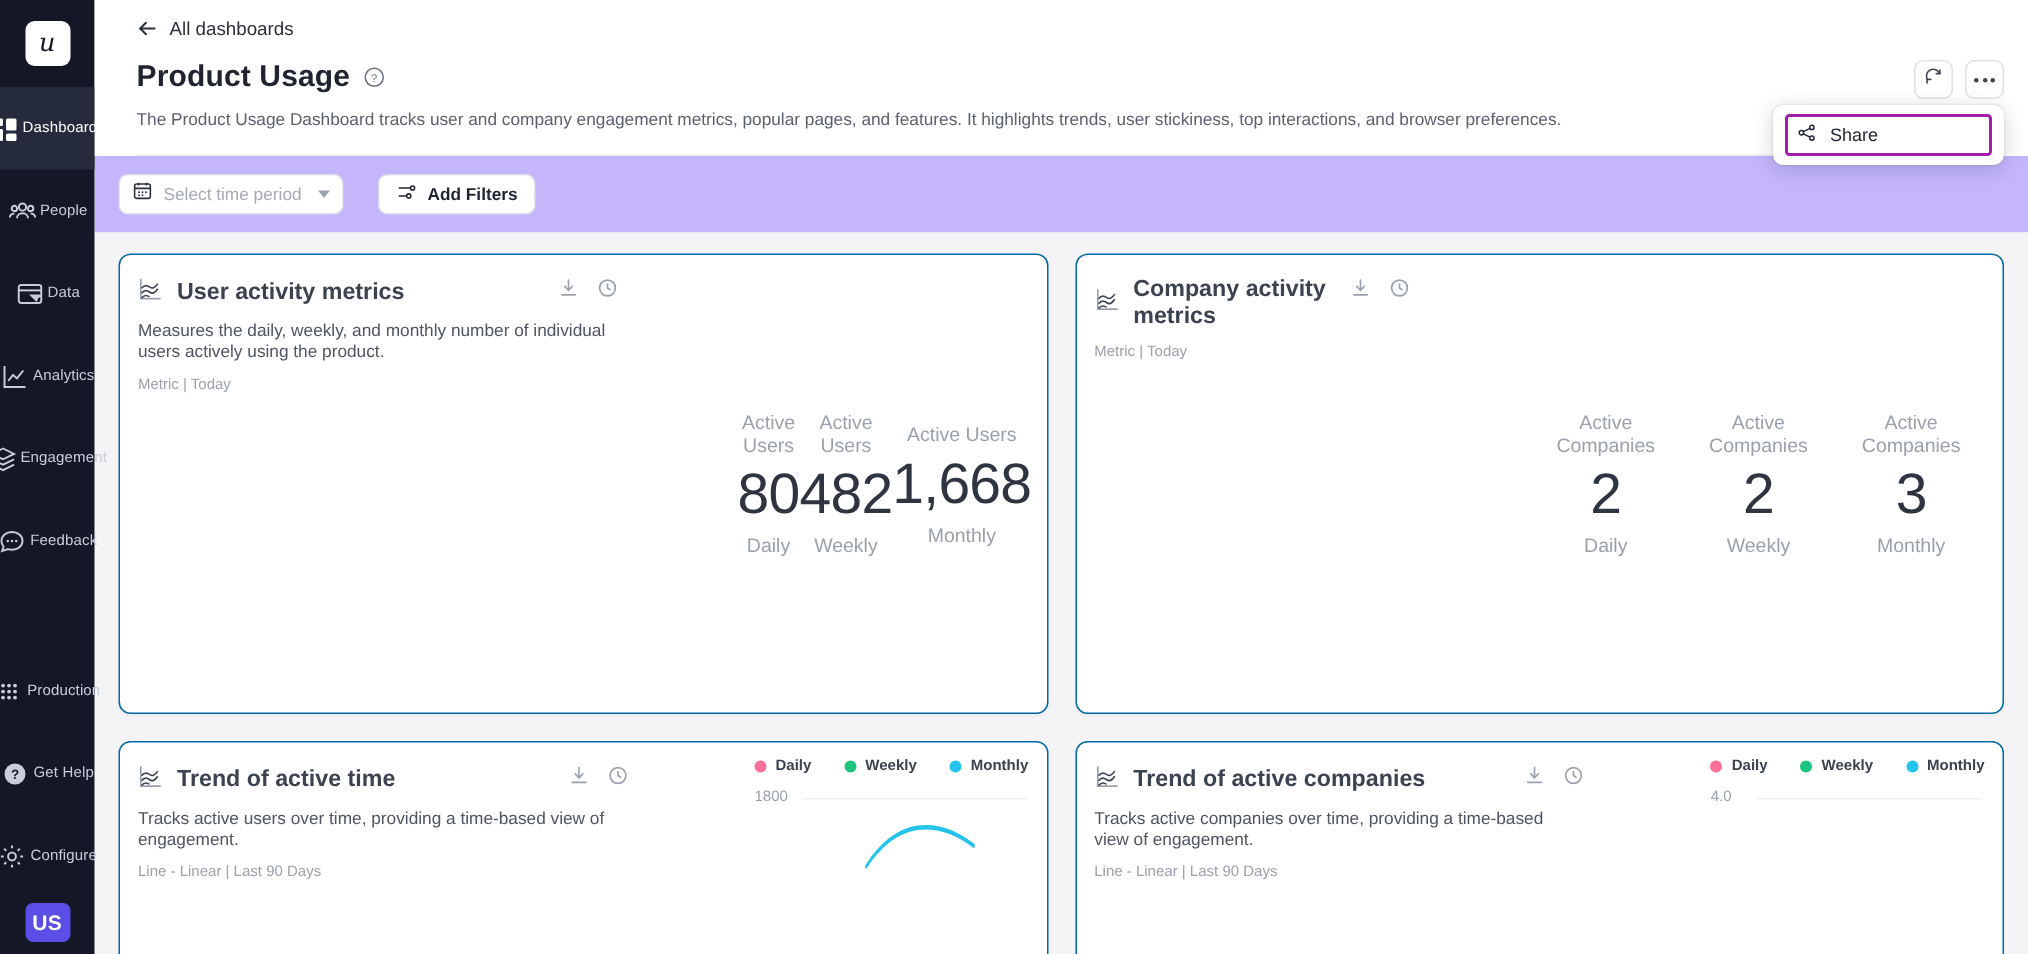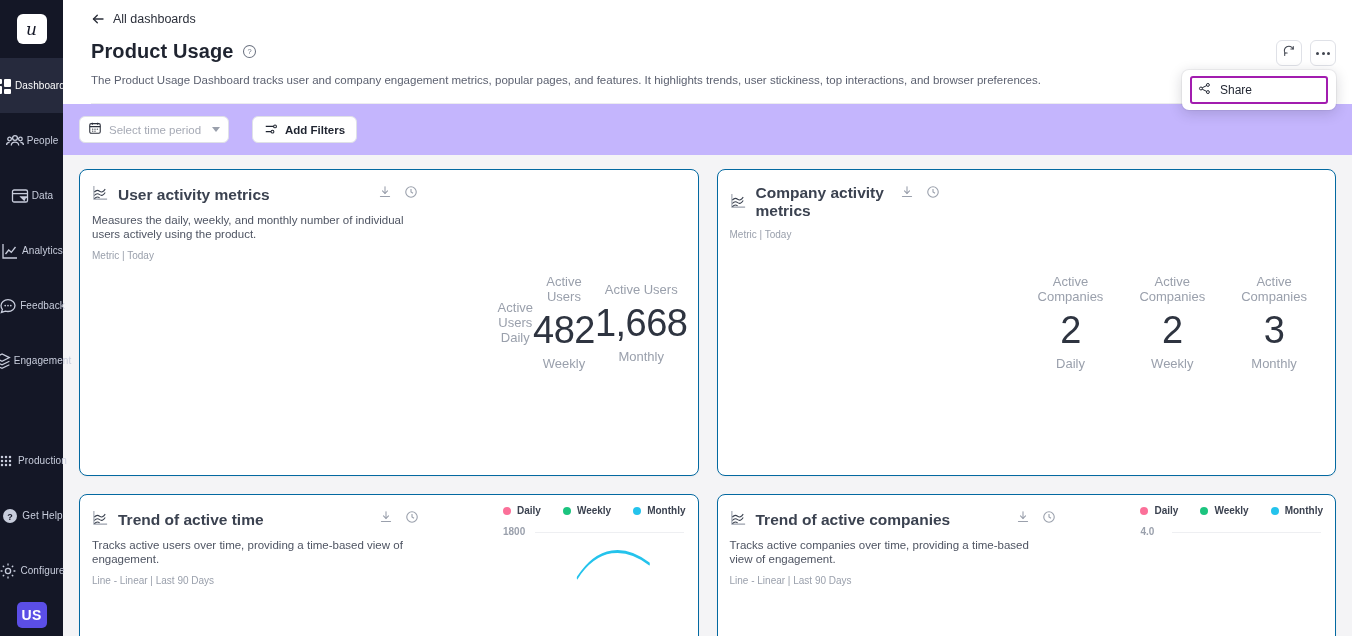--- a/index.html
+++ b/index.html
@@ -141,21 +141,21 @@
   .kpi-value { font-size: 38px; color: #2e3440; font-weight: 400;
                line-height: 52px; letter-spacing: -.5px; }
   .kpi-sub { font-size: 13px; color: #9aa0ac; }
 
   .legend { display: flex; align-items: center; gap: 22px; padding: 10px 12px 0 14px; }
   .legend-item { display: flex; align-items: center; gap: 6px; cursor: pointer; }
   .legend-dot { width: 8px; height: 8px; border-radius: 50%; display: block; }
   .legend-label { font-size: 10px; color: #3b4250; font-weight: 600; }
 
   .plot { position: relative; margin-top: 10px; height: 70px; }
-  .ytick { position: absolute; left: 14px; font-size: 10px; color: #9aa0ac; font-weight: bold; }
+  .ytick { position: absolute; left: 14px; font-size: 10px; color: #9aa0ac; }
   .gridline { position: absolute; left: 46px; right: 14px; height: 1px; background: #eeeff2; }
   .curve { position: absolute; left: 46px; right: 10px; top: 8px; height: 60px; }
 </style>
 </head>
 <body>
 
 <div id="app">
 
   <aside class="sidebar">
     <div class="logo-box">
@@ -206,39 +206,39 @@
           <svg viewBox="0 0 20 20" width="20" height="20" fill="none" stroke="#c8cddc" stroke-width="1.3">
               <path d="M3 3v14h14"></path>
               <path d="M5.5 13l3.2-4 2.6 2.3 4.2-5.3"></path>
             </svg>
         </span>
         <span class="lbl">Analytics</span>
       </div>
 
       <div class="nav-item">
         <span class="ico">
+          <svg viewBox="0 0 20 20" width="20" height="20" fill="none" stroke="#c8cddc" stroke-width="1.25">
+              <path d="M10 3L2.6 6.6 10 10.2l7.4-3.6z"></path>
+              <path d="M2.6 10.2L10 13.8l7.4-3.6"></path>
+              <path d="M2.6 13.8L10 17.4l7.4-3.6"></path>
+            </svg>
+        </span>
+        <span class="lbl">Engagement</span>
+      </div>
+
+      <div class="nav-item">
+        <span class="ico">
           <svg viewBox="0 0 20 20" width="20" height="20" fill="none" stroke="#c8cddc" stroke-width="1.3">
               <path d="M17 9.6c0 3.3-3.1 5.9-7 5.9-.9 0-1.8-.14-2.6-.4L3.4 16.4l1-3A5.5 5.5 0 013 9.6C3 6.3 6.1 3.7 10 3.7s7 2.6 7 5.9z"></path>
               <circle cx="7.2" cy="9.6" r=".85" fill="#c8cddc" stroke="none"></circle>
               <circle cx="10" cy="9.6" r=".85" fill="#c8cddc" stroke="none"></circle>
               <circle cx="12.8" cy="9.6" r=".85" fill="#c8cddc" stroke="none"></circle>
             </svg>
         </span>
         <span class="lbl">Feedback</span>
-      </div>
-
-      <div class="nav-item">
-        <span class="ico">
-          <svg viewBox="0 0 20 20" width="20" height="20" fill="none" stroke="#c8cddc" stroke-width="1.25">
-              <path d="M10 3L2.6 6.6 10 10.2l7.4-3.6z"></path>
-              <path d="M2.6 10.2L10 13.8l7.4-3.6"></path>
-              <path d="M2.6 13.8L10 17.4l7.4-3.6"></path>
-            </svg>
-        </span>
-        <span class="lbl">Engagement</span>
       </div>
     </nav>
 
     <div class="nav-bottom">
       <div class="nav-item">
         <span class="ico">
           <svg viewBox="0 0 20 20" width="20" height="20" fill="#c8cddc">
               <circle cx="6" cy="6" r="1.25"></circle>
               <circle cx="10" cy="6" r="1.25"></circle>
               <circle cx="14" cy="6" r="1.25"></circle>
@@ -401,20 +401,21 @@
                   <path d="M8 4.6V8l2.3 1.5"></path>
                 </svg>
             </span>
           </div>
         </div>
         <div class="card-divider"></div>
         <div class="card-body">
           <div class="kpis">
             <div class="kpi">
               <div class="kpi-label">Active Users</div>
+              <div class="kpi-value">80</div>
               <div class="kpi-sub">Daily</div>
             </div>
             <div class="kpi">
               <div class="kpi-label">Active Users</div>
               <div class="kpi-value">482</div>
               <div class="kpi-sub">Weekly</div>
             </div>
             <div class="kpi">
               <div class="kpi-label">Active Users</div>
               <div class="kpi-value">1,668</div>

